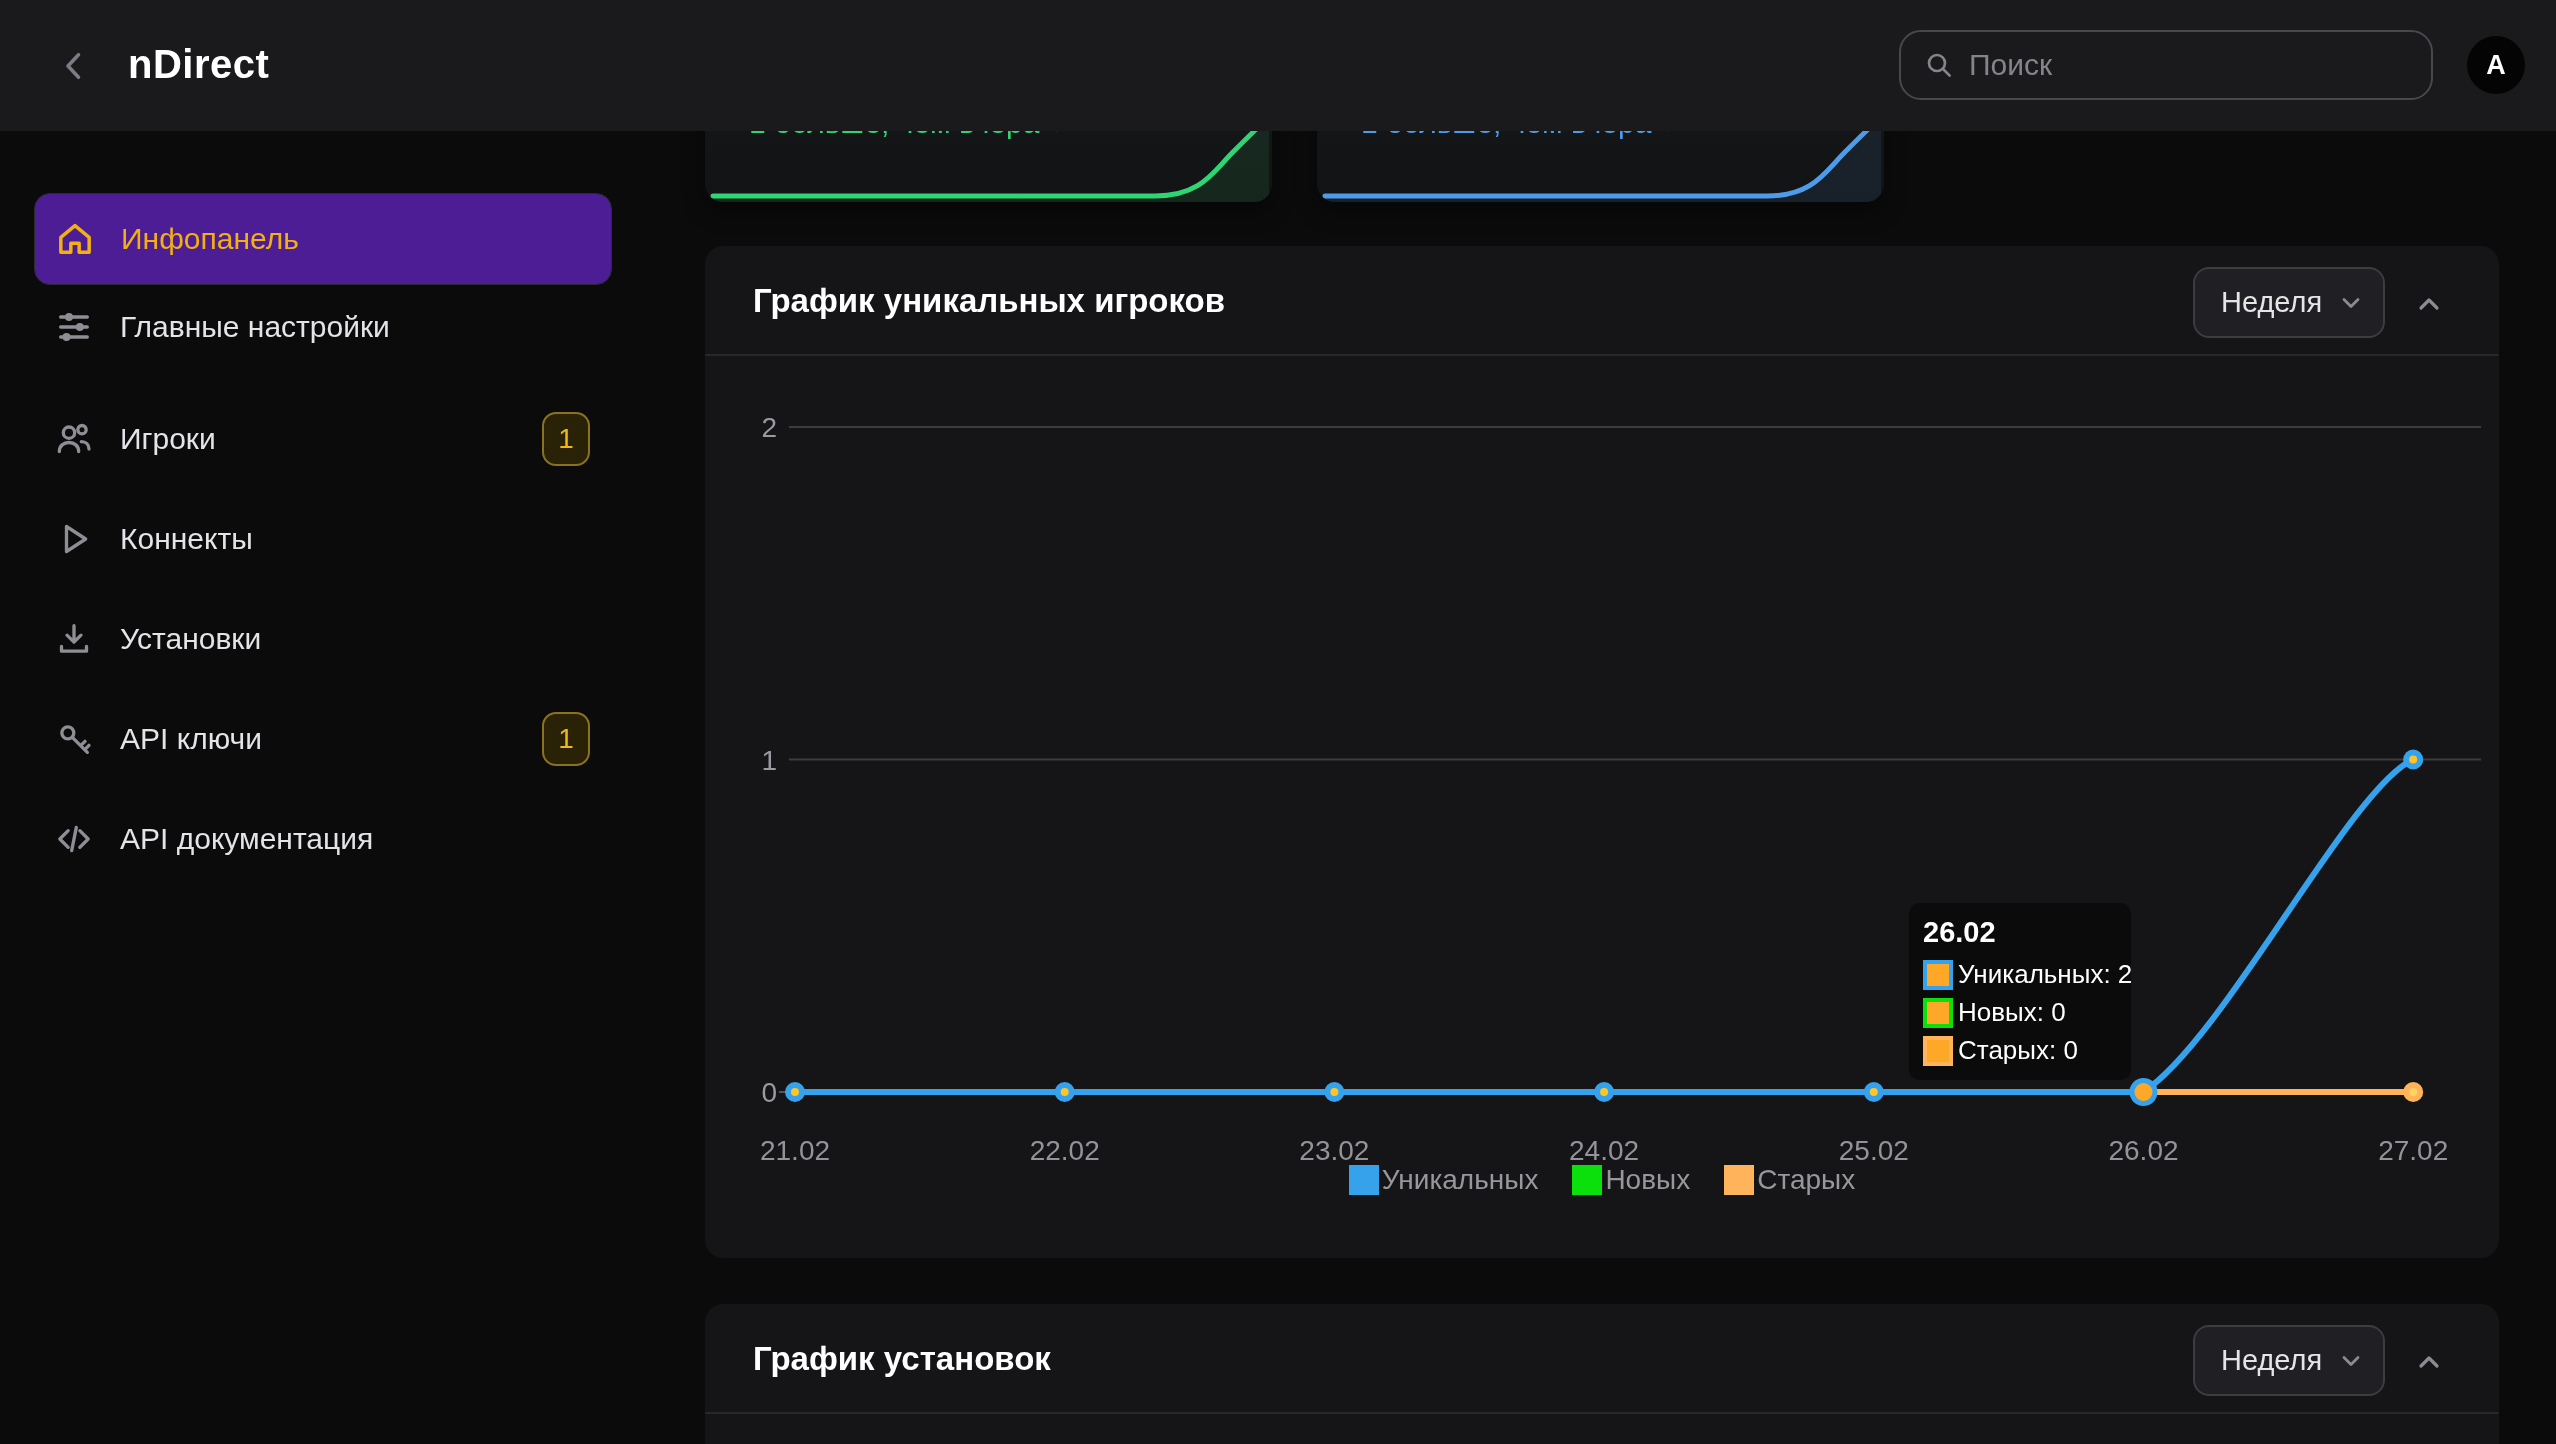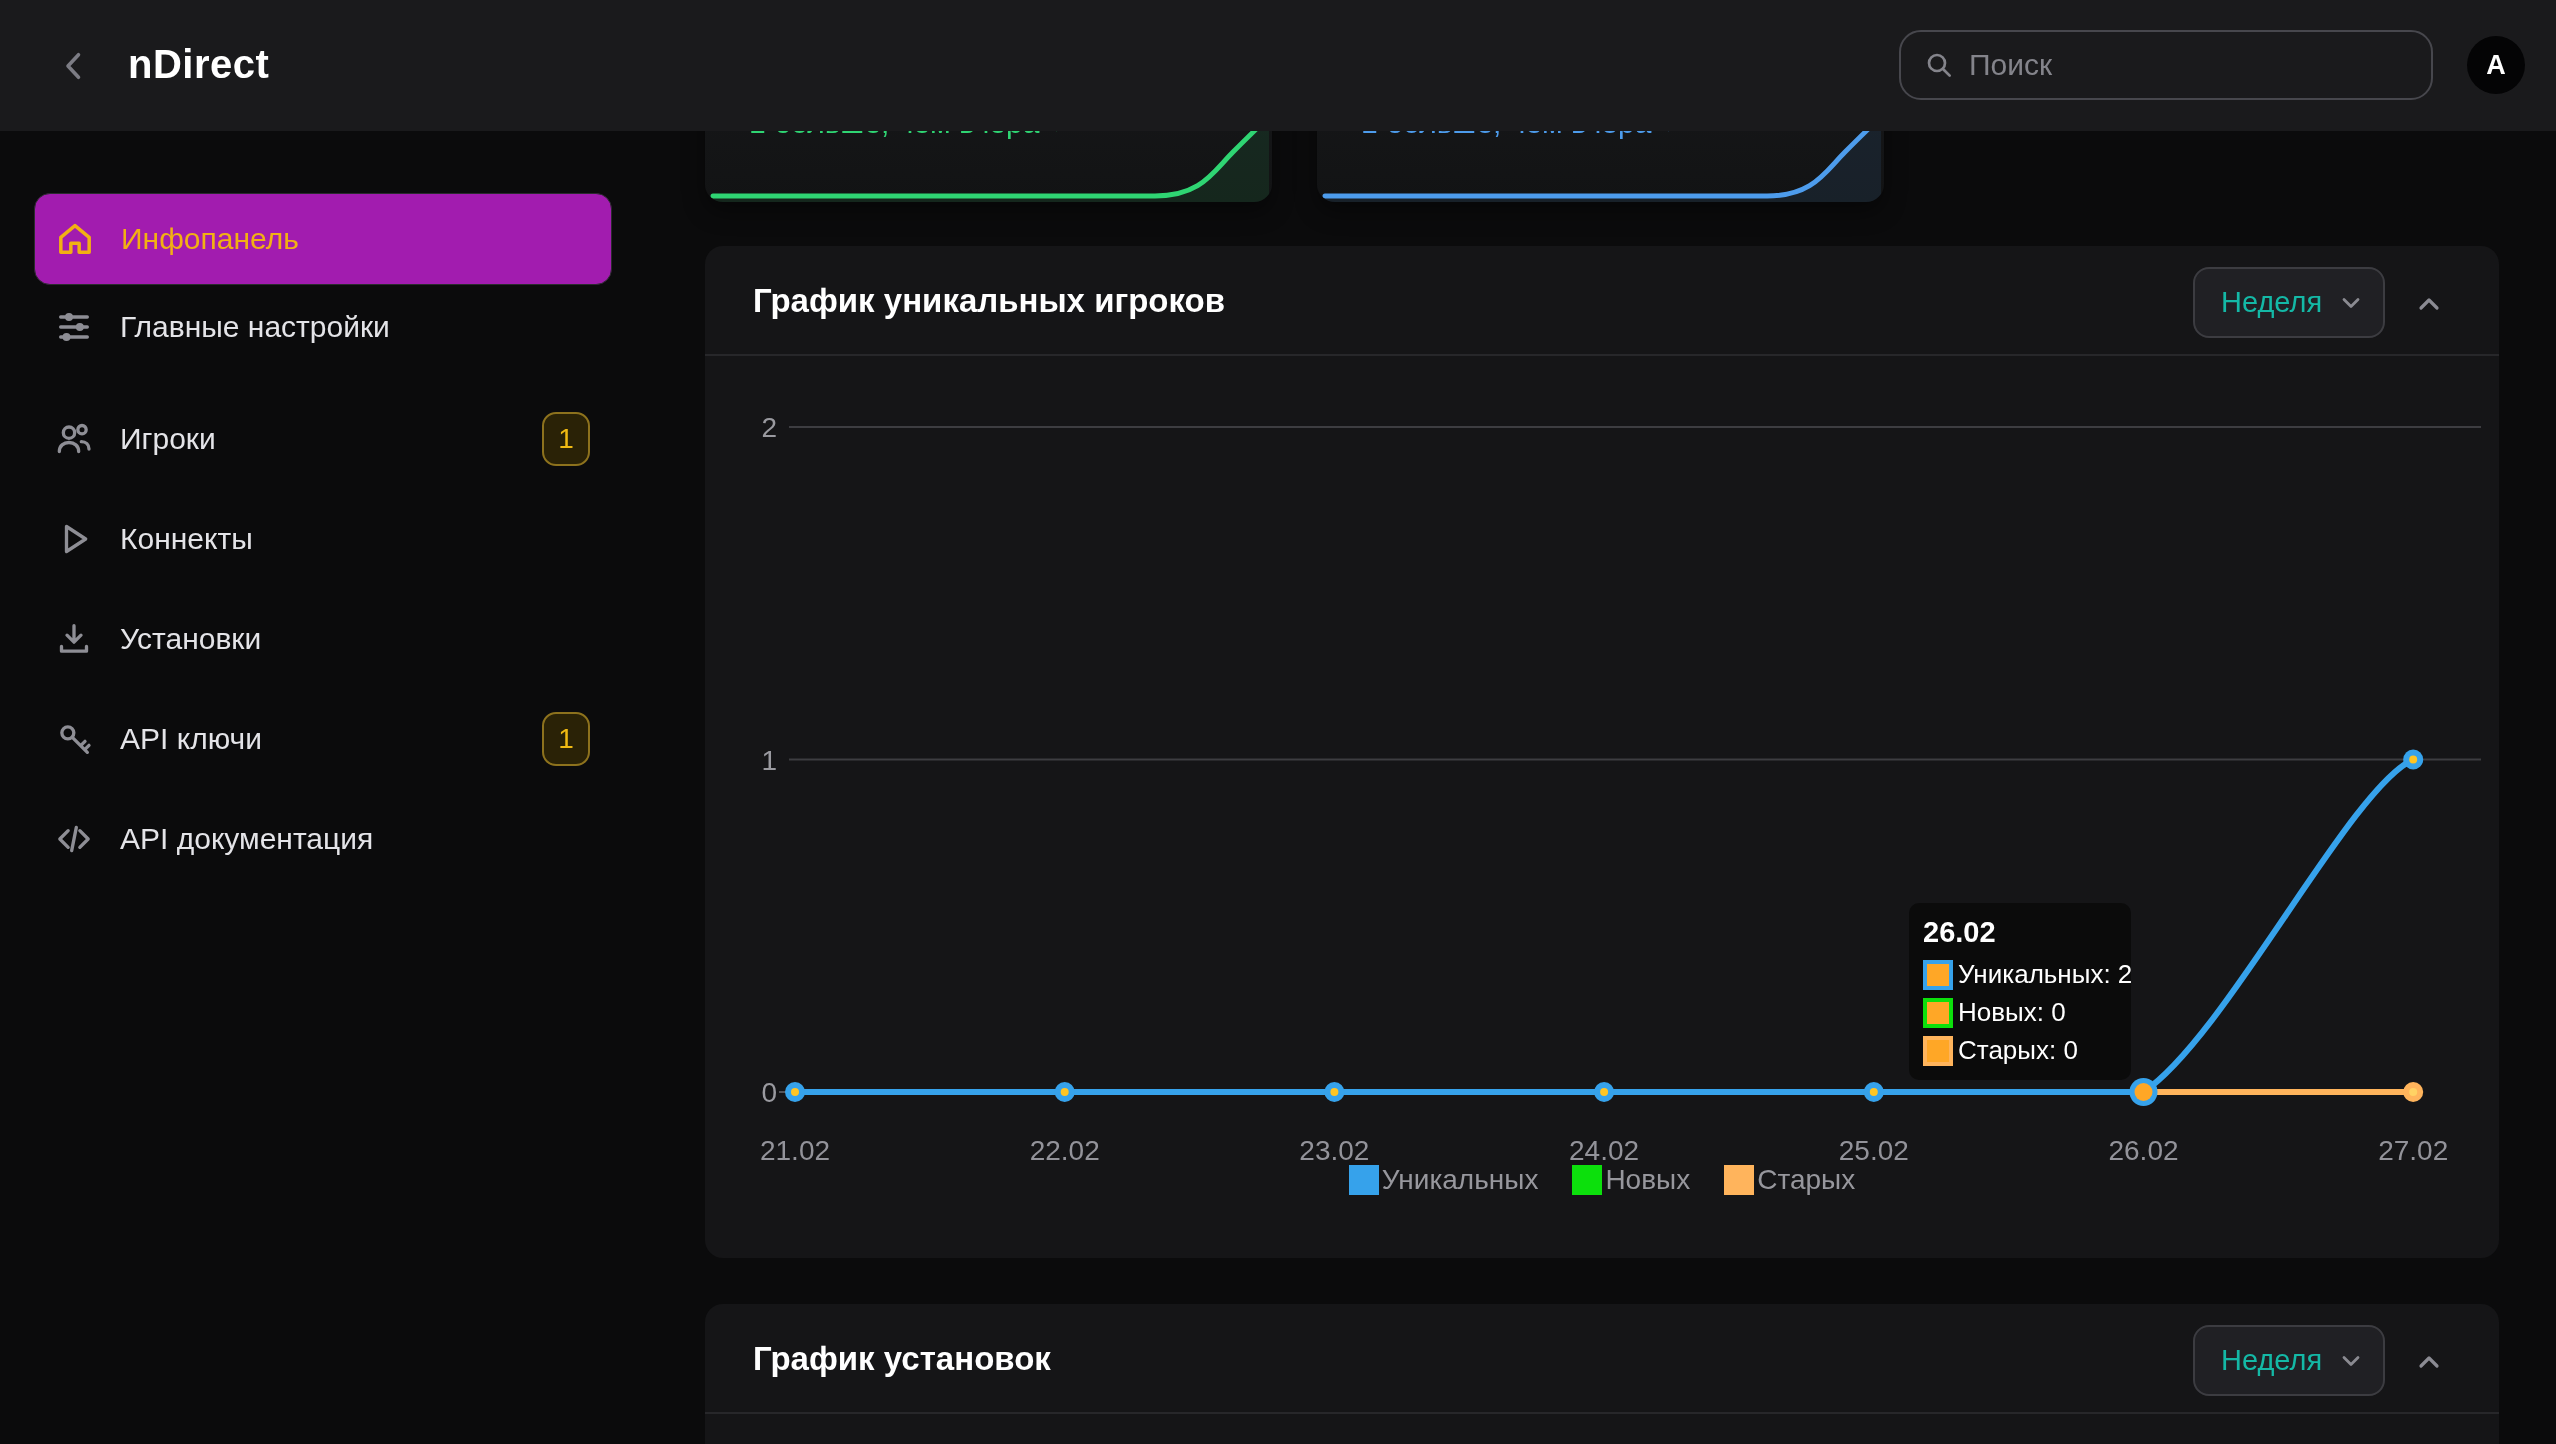--- a/index.html
+++ b/index.html
@@ -32,21 +32,21 @@
     background:#040405; display:flex; align-items:center; justify-content:center;
     color:#ffffff; font-size:27px; font-weight:700; cursor:pointer;
   }
 
   
   .sidebar { position:absolute; left:0; top:131px; width:660px; bottom:0; z-index:5; }
   .side-item {
     position:absolute; left:34px; width:578px; height:92px; border-radius:16px;
     display:flex; align-items:center; padding:0 22px 0 20px; cursor:pointer; color:#e4e4e8;
   }
-  .side-item.active { background:#a21caf; border:1px solid #2b2b2f; color:#f2b013; }
+  .side-item.active { background:#4c1d95; border:1px solid #2b2b2f; color:#f2b013; }
   .side-item .s-icon { width:40px; height:40px; margin-right:26px; color:#8e8e95; flex:none;
     display:flex; align-items:center; justify-content:center; }
   .side-item.active .s-icon { color:#f2b013; }
   .side-item .s-label { font-size:30px; }
   .side-badge {
     margin-left:auto; min-width:48px; height:54px; border-radius:14px;
     background:#2a2206; border:2px solid #8d721d; color:#f0ba13;
     display:flex; align-items:center; justify-content:center; font-size:28px;
   }
 
@@ -63,21 +63,21 @@
   
   .chart-card {
     position:absolute; left:705px; width:1794px; background:#151517; border-radius:18px; z-index:6;
   }
   .card-head { position:absolute; left:0; top:0; width:100%; height:108px; }
   .card-title { position:absolute; left:48px; top:36px; font-size:33px; font-weight:700; color:#ffffff; }
   .period-btn {
     position:absolute; right:114px; top:21px; width:192px; height:71px;
     background:#202024; border:2px solid #3c3c41; border-radius:16px; cursor:pointer;
     display:flex; align-items:center; justify-content:space-between; padding:0 18px 0 26px;
-    color:#14b8a6; font-size:29px;
+    color:#e5e5e5; font-size:29px;
   }
   .collapse-btn { position:absolute; right:48px; top:36px; width:44px; height:44px;
     display:flex; align-items:center; justify-content:center; color:#8b8b93; cursor:pointer; }
   .card-divider { position:absolute; left:0; top:108px; width:100%; height:2px; background:#27272a; }
 
   
   .legend { position:absolute; left:0; top:918px; width:100%; display:flex; justify-content:center;
     gap:34px; align-items:center; }
   .legend-item { display:flex; align-items:center; gap:3px; cursor:pointer; }
   .legend-swatch { width:30px; height:30px; }

